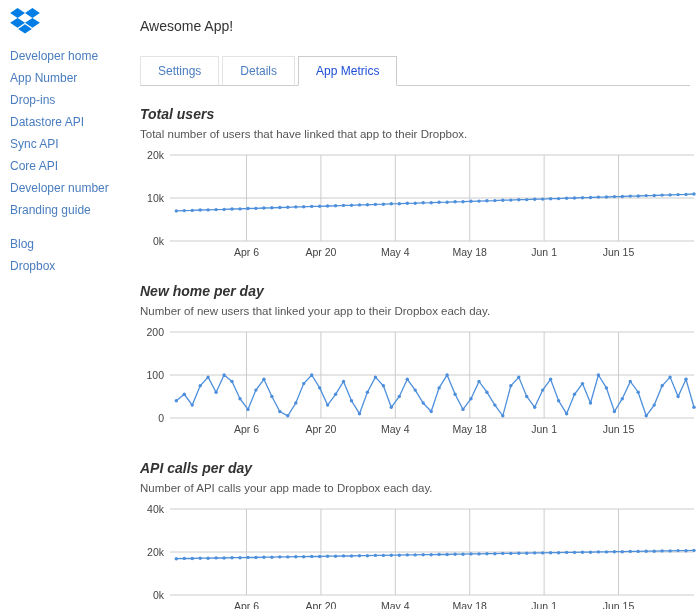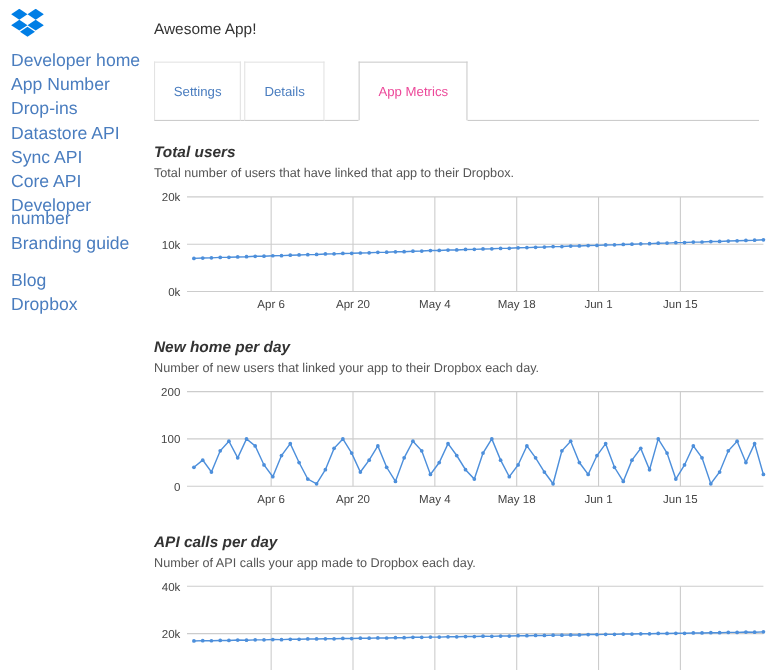--- a/index.html
+++ b/index.html
@@ -1,28 +1,28 @@
 <!DOCTYPE html>
 <html><head>
 <meta charset="utf-8">
 <style>
   html,body{margin:0;padding:0;background:#fff;}
   body{width:700px;height:609px;overflow:hidden;font-family:"Liberation Sans",sans-serif;color:#333;}
   .page{display:flex;width:700px;}
   
   .sidebar{width:132px;box-sizing:border-box;padding:8px 0 0 10px;flex:none;}
   .logo{width:30px;height:26px;margin-bottom:16px;cursor:pointer;}
-  .sidebar nav a{display:block;font-size:16px;color:#4a7dbf;text-decoration:none;margin-bottom:10px;line-height:12px;cursor:pointer;}
+  .sidebar nav a{display:block;font-size:12px;color:#4a7dbf;text-decoration:none;margin-bottom:10px;line-height:12px;cursor:pointer;}
   .sidebar nav.secondary{margin-top:22px;}
   
   main{flex:1;box-sizing:border-box;padding:8px 2px 0 8px;max-width:560px;}
   h1{font-size:14px;font-weight:400;margin:10px 0 22px 0;color:#333;}
   .tabs{display:flex;border-bottom:1px solid #cccccc;margin-bottom:2px;}
-  .tab{font-size:12px;color:#4a7dbf;border:1px solid #e3e3e3;border-bottom:1px solid #cccccc;background:#fff;padding:19px 17px;margin-right:3px;margin-bottom:-1px;text-decoration:none;cursor:pointer;}
-  .tab.active{color:#ec4899;border-color:#cccccc;border-bottom-color:#ffffff;margin-left:28px;}
+  .tab{font-size:12px;color:#4a7dbf;border:1px solid #e3e3e3;border-bottom:1px solid #cccccc;background:#fff;padding:7px 17px;margin-right:3px;margin-bottom:-1px;text-decoration:none;cursor:pointer;}
+  .tab.active{color:#1d4ed8;border-color:#cccccc;border-bottom-color:#ffffff;}
   .chart-section h2{font-size:14px;font-weight:600;color:#333;margin:20px 0 6px 0;font-style:italic;}
   .chart-section p{font-size:11.5px;color:#555;margin:0 0 10px 0;}
   .chart{width:558px;height:113px;}
   svg .tick{font:10.5px "Liberation Sans",sans-serif;fill:#444444;}
   .chart-section{margin-bottom:14px;}
 </style>
 </head>
 <body>
 
 <div class="page">

